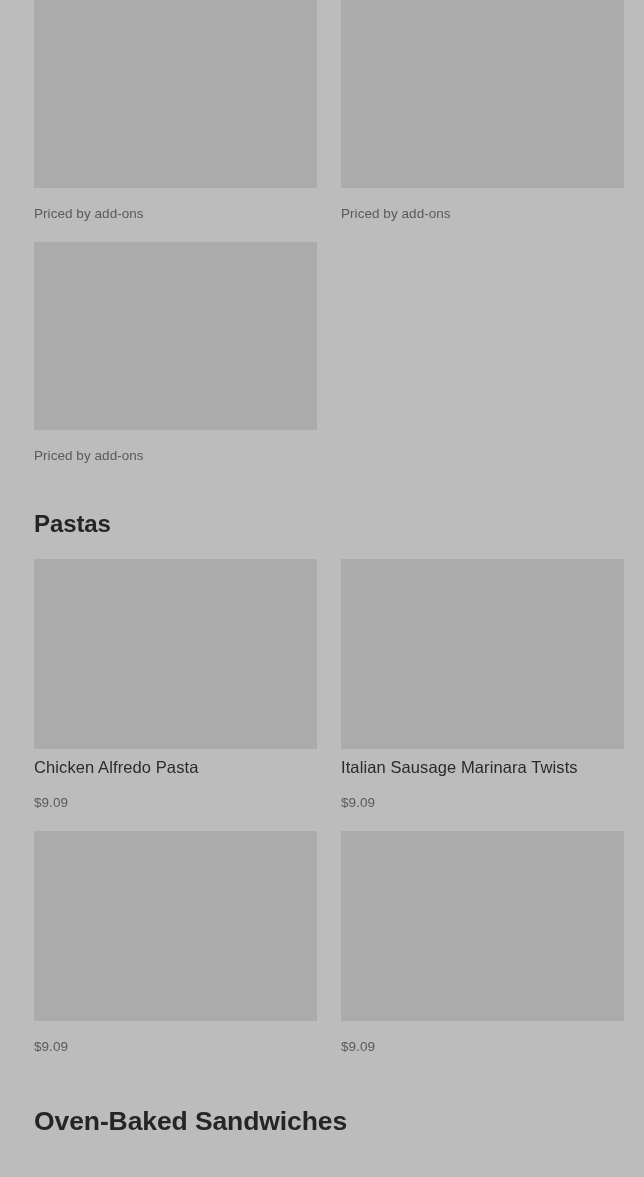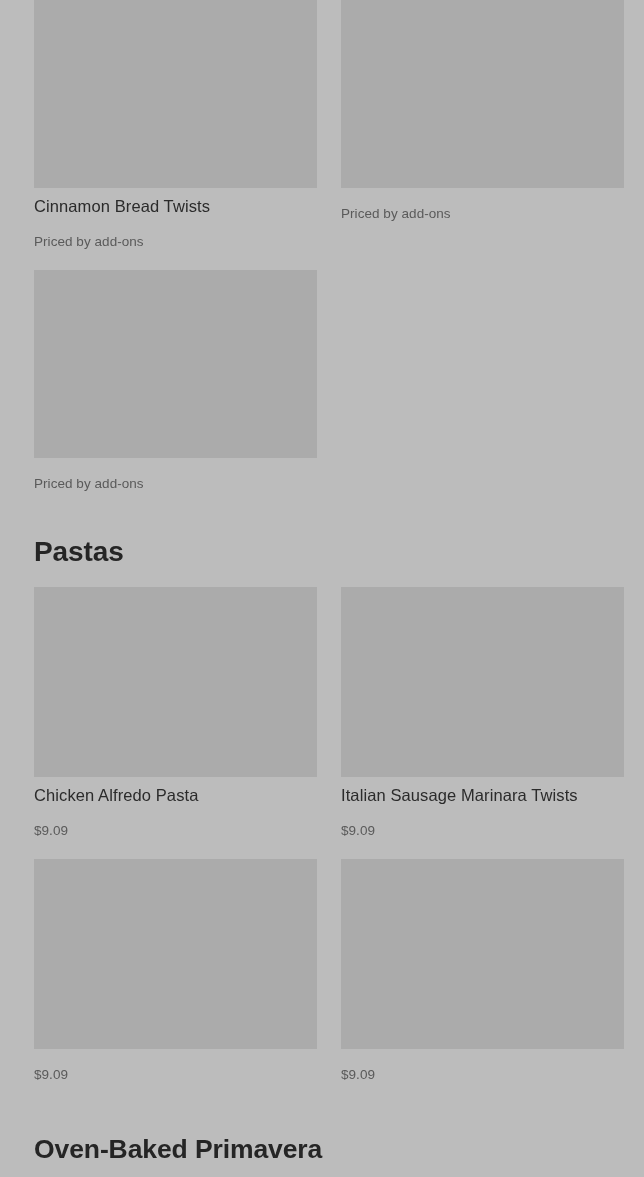--- a/index.html
+++ b/index.html
@@ -70,42 +70,41 @@
   }
 
   
   .section-heading {
     font-weight: 700;
     color: #252525;
     padding-left: 34px;
     letter-spacing: -0.1px;
   }
 
-  .section-heading.size-md { font-size: 28px; line-height: 29px; }
+  .section-heading.size-md { font-size: 24px; line-height: 29px; }
   .section-heading.size-lg { font-size: 26.5px; line-height: 32px; }
 
   
   .spacer-desserts-to-pastas { height: 45px; }
   .spacer-after-pastas-head  { height: 21px; }
   .spacer-row-gap            { height: 20px; }
   .spacer-pastas-to-sandwich { height: 50px; }
 
   
   .row-clipped-top .product-thumb { height: 188px; }
 </style>
 </head>
 <body>
 
 <div class="menu-page">
 
   <div class="product-grid row-clipped-top">
 
     <div class="product-card">
       <div class="product-thumb thumb-h-188"></div>
-      <div class="product-title">Cinnamon Bread Twists</div>
       <div class="product-meta">Priced by add-ons</div>
     </div>
 
     <div class="product-card">
       <div class="product-thumb thumb-h-188"></div>
       <div class="product-meta">Priced by add-ons</div>
     </div>
   </div>
 
   <div class="spacer-row-gap"></div>
@@ -147,15 +146,15 @@
     </div>
 
     <div class="product-card">
       <div class="product-thumb thumb-h-190"></div>
       <div class="product-meta">$9.09</div>
     </div>
   </div>
 
   <div class="spacer-pastas-to-sandwich"></div>
 
-  <div class="section-heading size-lg">Oven-Baked Primavera</div>
+  <div class="section-heading size-lg">Oven-Baked Sandwiches</div>
 
 </div>
 
 </body></html>

